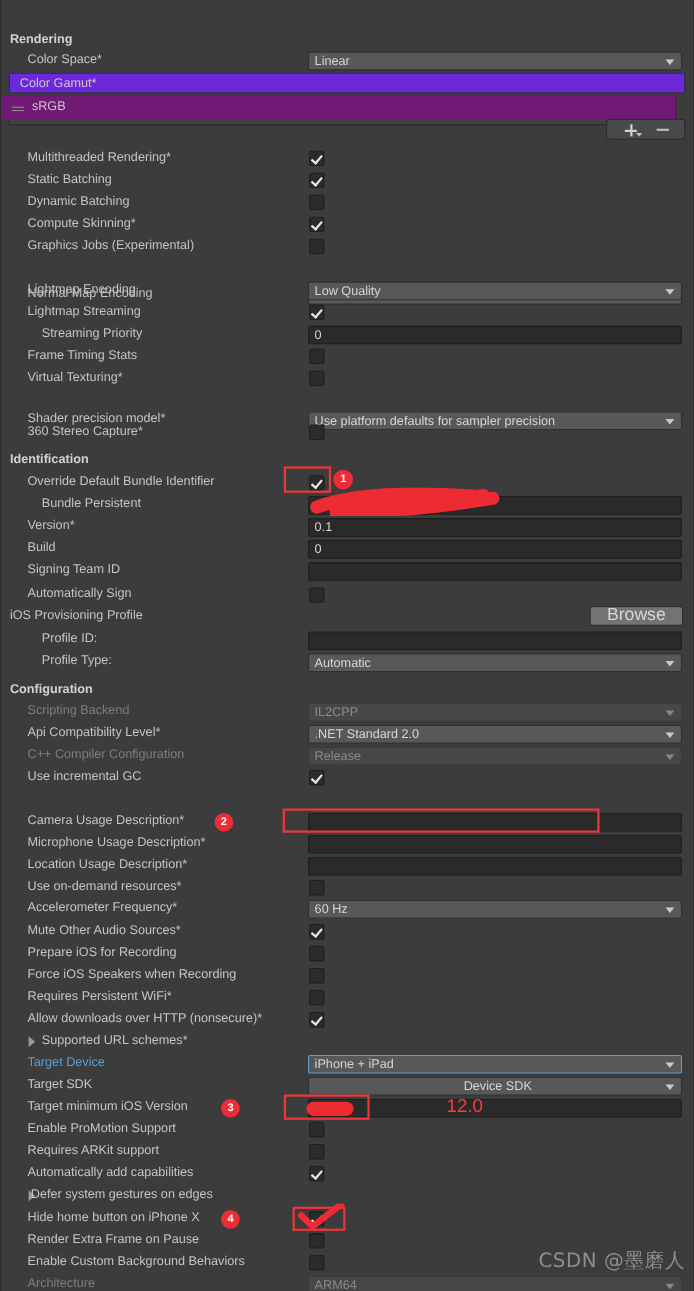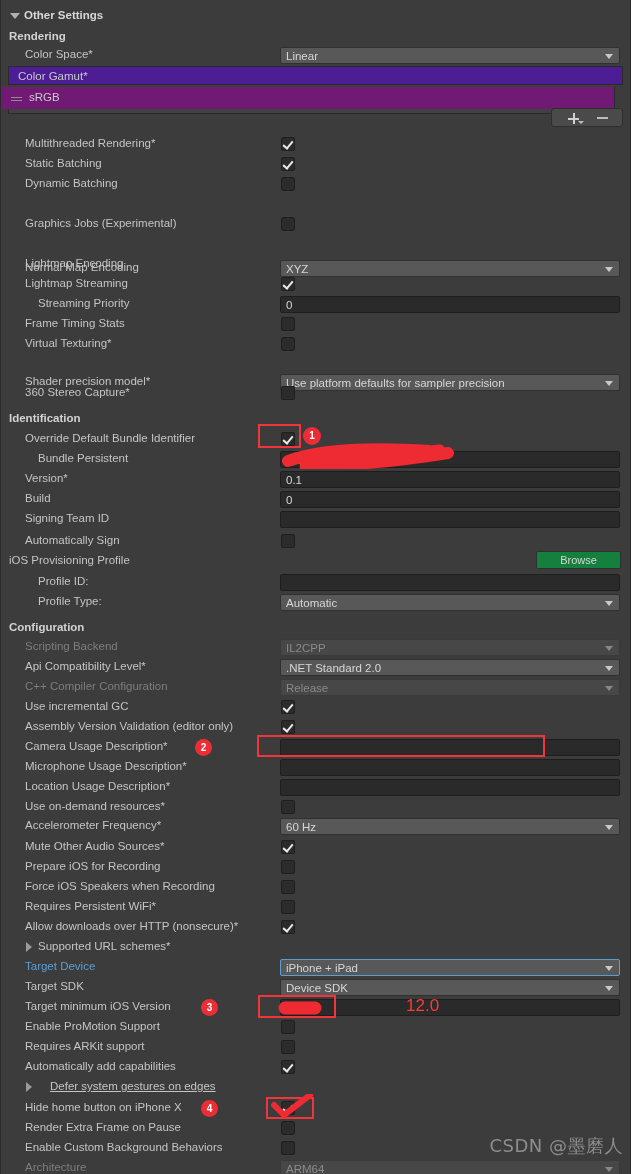--- a/index.html
+++ b/index.html
@@ -85,21 +85,21 @@
     color: #d6d6d6;
     line-height: 16px;
     padding-left: 5px;
     font-size: 11.5px;
     overflow: hidden; white-space: nowrap;
   }
 
   
   .list-header {
     position: absolute; left: 8px; width: 615px; height: 19px;
-    background: #4c1d95; border: 1px solid #2a2a2a;
+    background: #6d28d9; border: 1px solid #2a2a2a;
     color: #c9c9c9; line-height: 18px; padding-left: 9px;
   }
   .list-item {
     position: absolute; left: 0; width: 615px; height: 22px;
     background: #701a75; border-left: 1px solid #2a2a2a; border-right: 1px solid #2a2a2a;
     color: #c9c9c9; line-height: 21px; padding-left: 28px;
   }
   .list-handle {
     position: absolute; left: 10px; top: 10px; width: 11px; height: 1px;
     background: #8d8d8d;
@@ -117,27 +117,27 @@
   .plus-glyph::before { content:""; position:absolute; left:0; top:5px; width:11px; height:2px; background:#d0d0d0; }
   .plus-glyph::after { content:""; position:absolute; left:4.5px; top:0; width:2px; height:11px; background:#d0d0d0; }
   .plus-caret { position:absolute; left:26px; top:12px; width:0;height:0;
     border-left:3px solid transparent;border-right:3px solid transparent;border-top:3px solid #bdbdbd;}
   .minus-glyph { position: absolute; right: 14px; top: 8px; width: 11px; height: 2px; background: #bdbdbd; }
 
   
   .btn {
     position: absolute;
     height: 18px;
-    background: #15803d;
+    background: #737373;
     border: 1px solid #303030;
     border-radius: 2px;
     color: #d6d6d6;
     line-height: 16px;
     text-align: center;
-    font-size: 11px;
+    font-size: 16px;
   }
 
   
   .ann-box { position: absolute; border: 2px solid #f0353b; background: transparent; }
   .ann-badge {
     position: absolute; border-radius: 50%;
     background: #ed2d36; color: #ffffff;
     font-size: 10px; font-weight: bold;
     display: flex; align-items: center; justify-content: center;
     line-height: 1;
@@ -152,24 +152,20 @@
     font-family: "DejaVu Sans", sans-serif;
   }
 </style>
 </head>
 <body>
 
 <div id="root">
   <div class="panel-edge"></div>
   <div class="panel-edge-r"></div>
 
-  <div class="row" style="top:6px;">
-    <div class="foldout-arrow" style="left:10px; top:7px;"></div>
-    <div class="lbl" style="left:24px; font-weight:bold; color:#d8d8d8;">Other Settings</div>
-  </div>
 
   <div class="row" style="top:27px;">
     <div class="lbl group-b">Rendering</div>
   </div>
 
   <div class="row" style="top:45px;">
     <div class="lbl">Color Space*</div>
     <div class="popup">
       <span>Linear</span>
       <span class="caret"></span>
@@ -195,34 +191,42 @@
     <div class="cb checked"></div>
   </div>
   <div class="row" style="top:154px;">
     <div class="lbl">Static Batching</div>
     <div class="cb checked"></div>
   </div>
   <div class="row" style="top:174px;">
     <div class="lbl">Dynamic Batching</div>
     <div class="cb"></div>
   </div>
+  <div class="row" style="top:194px;">
+    <div class="lbl">Compute Skinning*</div>
+    <div class="cb checked"></div>
+  </div>
   <div class="row" style="top:214px;">
     <div class="lbl">Graphics Jobs (Experimental)</div>
     <div class="cb"></div>
   </div>
 
   <div class="row" style="top:234px;margin-top:24px;">
     <div class="lbl">Normal Map Encoding</div>
     <div class="popup">
       <span>XYZ</span>
       <span class="caret"></span>
     </div>
   </div>
   <div class="row" style="top:254px;">
     <div class="lbl">Lightmap Encoding</div>
+    <div class="popup">
+      <span>Low Quality</span>
+      <span class="caret"></span>
+    </div>
   </div>
   <div class="row" style="top:274px;">
     <div class="lbl">Lightmap Streaming</div>
     <div class="cb checked"></div>
   </div>
   <div class="row" style="top:294px;">
     <div class="lbl indent1">Streaming Priority</div>
     <div class="field">
       <span>0</span>
     </div>
@@ -321,24 +325,20 @@
     <div class="lbl disabled">C++ Compiler Configuration</div>
     <div class="popup disabled">
       <span>Release</span>
       <span class="caret"></span>
     </div>
   </div>
   <div class="row" style="top:697px;">
     <div class="lbl">Use incremental GC</div>
     <div class="cb checked"></div>
   </div>
-  <div class="row" style="top:717px;">
-    <div class="lbl">Assembly Version Validation (editor only)</div>
-    <div class="cb checked"></div>
-  </div>
   <div class="row" style="top:737px;">
     <div class="lbl">Camera Usage Description*</div>
     <div class="field">
       <span></span>
     </div>
   </div>
   <div class="row" style="top:757px;">
     <div class="lbl">Microphone Usage Description*</div>
     <div class="field">
       <span></span>
@@ -385,21 +385,21 @@
     <div class="foldout-arrow closed" style="left:26px; top:5px;"></div>
     <div class="lbl" style="left:38px;">Supported URL schemes*</div>
   </div>
   <div class="row" style="top:957px;">
     <div class="lbl blue">Target Device</div>
     <div class="popup focused">
       <span>iPhone + iPad</span>
       <span class="caret"></span>
     </div>
   </div>
-  <div class="row" style="top:977px;">
+  <div class="row" style="top:977px;text-align:center;">
     <div class="lbl">Target SDK</div>
     <div class="popup">
       <span>Device SDK</span>
       <span class="caret"></span>
     </div>
   </div>
   <div class="row" style="top:997px;">
     <div class="lbl">Target minimum iOS Version</div>
     <div class="field">
       <span>11.0</span>
@@ -412,21 +412,21 @@
   <div class="row" style="top:1037px;">
     <div class="lbl">Requires ARKit support</div>
     <div class="cb"></div>
   </div>
   <div class="row" style="top:1057px;">
     <div class="lbl">Automatically add capabilities</div>
     <div class="cb checked"></div>
   </div>
   <div class="row" style="top:1077px;">
     <div class="foldout-arrow closed" style="left:26px; top:5px;"></div>
-    <div class="lbl" style="left:50px;text-decoration:underline;">Defer system gestures on edges</div>
+    <div class="lbl" style="left:28px;">Defer system gestures on edges</div>
   </div>
   <div class="row" style="top:1098px;">
     <div class="lbl">Hide home button on iPhone X</div>
     <div class="cb checked"></div>
   </div>
   <div class="row" style="top:1118px;">
     <div class="lbl">Render Extra Frame on Pause</div>
     <div class="cb"></div>
   </div>
   <div class="row" style="top:1138px;">

